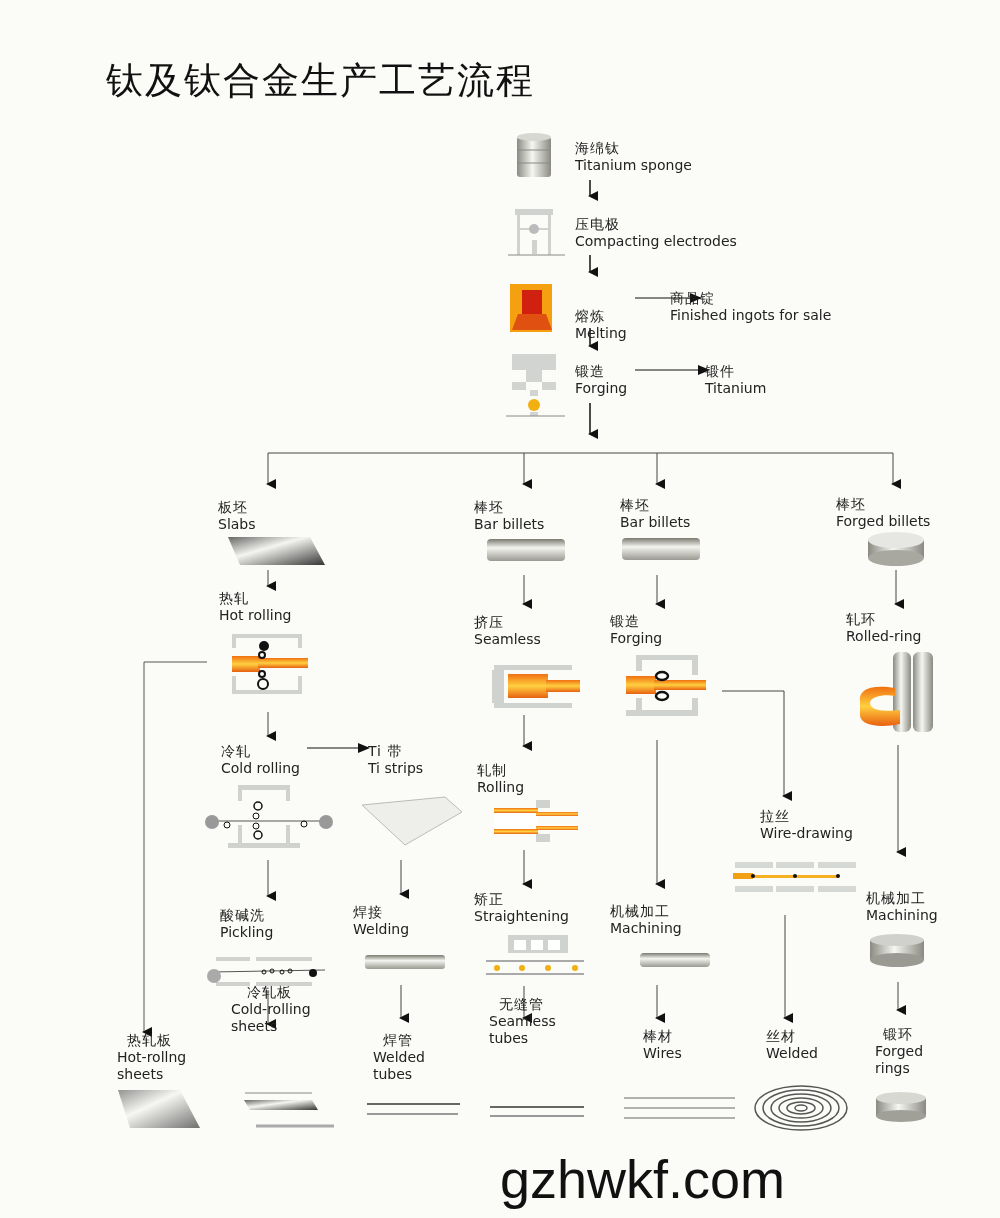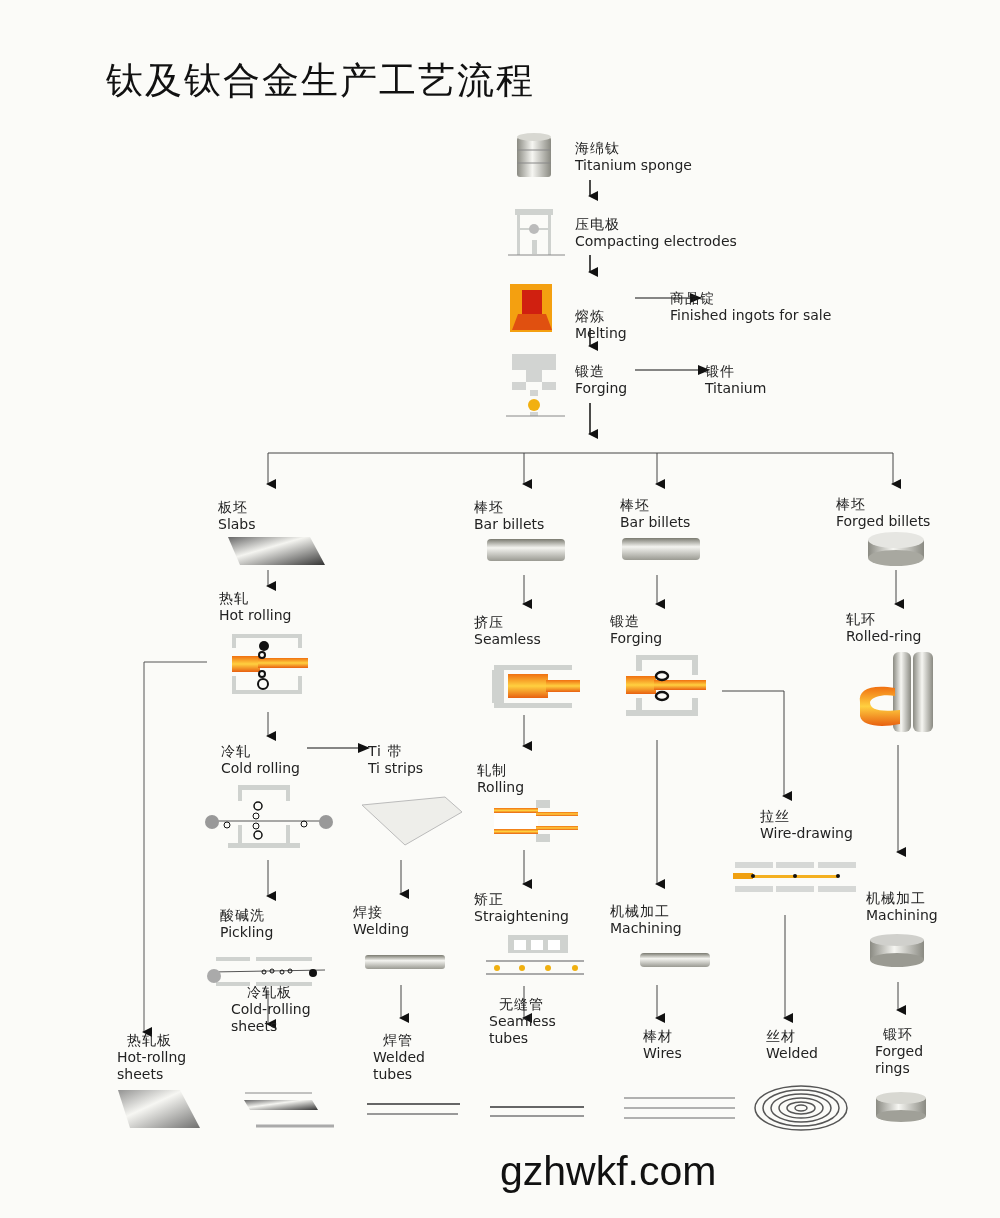--- a/index.html
+++ b/index.html
@@ -2,21 +2,21 @@
 <html><head>
 <meta charset="utf-8">
 <style>
   html, body { margin:0; padding:0; }
   body { width:1000px; height:1218px; background:#fbfbf8; position:relative; overflow:hidden;
          font-family:"DejaVu Sans","Liberation Sans",sans-serif; color:#1a1a1a; }
   .title { position:absolute; left:106px; top:56px; font-size:37px; letter-spacing:2px; color:#111; }
   .lbl { position:absolute; text-align:left; font-size:14px; line-height:17px; color:#222; white-space:nowrap; }
   .lbl .zh { font-size:14px; letter-spacing:1px; }
   .lbl.left { text-align:left; }
-  .site { position:absolute; left:500px; top:1148px; font-size:41px; color:#111;
+  .site { position:absolute; left:500px; top:1148px; font-size:54px; color:#111;
           font-family:"Liberation Sans","DejaVu Sans",sans-serif; }
   svg.diagram { position:absolute; left:0; top:0; }
 </style>
 </head>
 <body>
 
 <div class="title">钛及钛合金生产工艺流程</div>
 
 <svg class="diagram" width="1000" height="1218">
   <defs>

